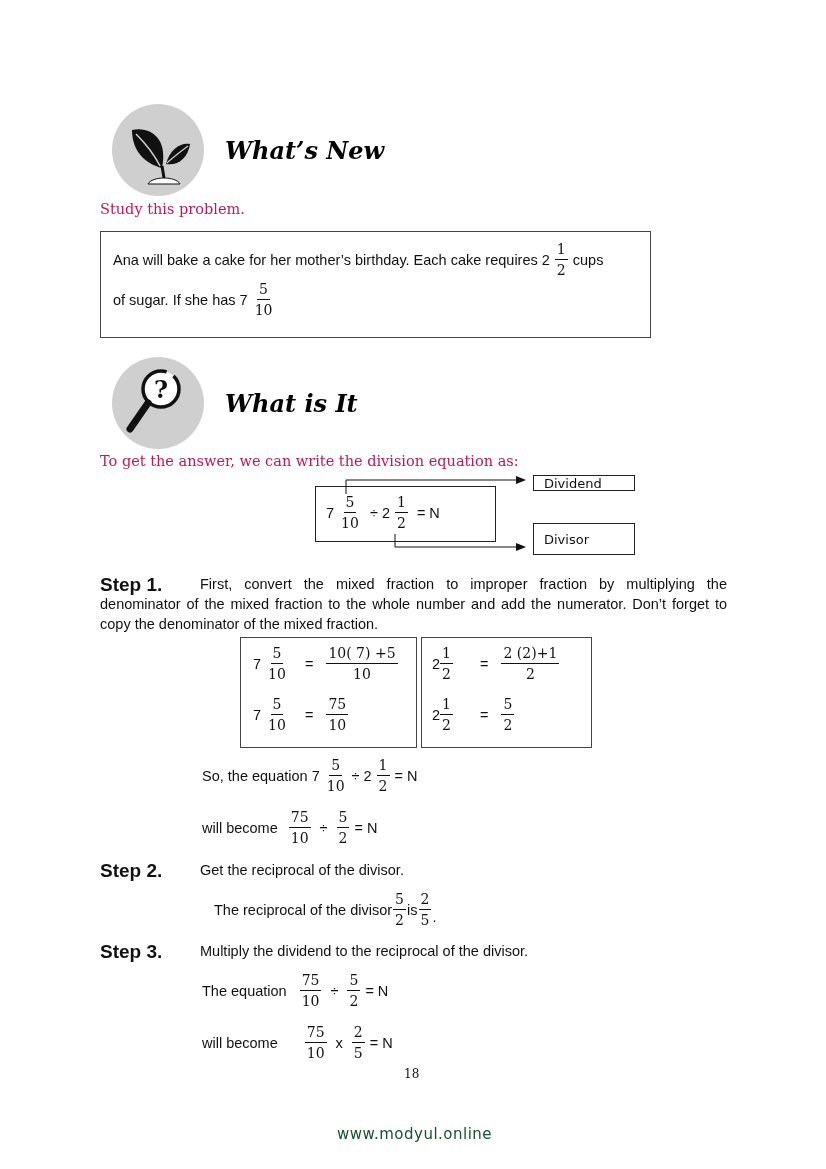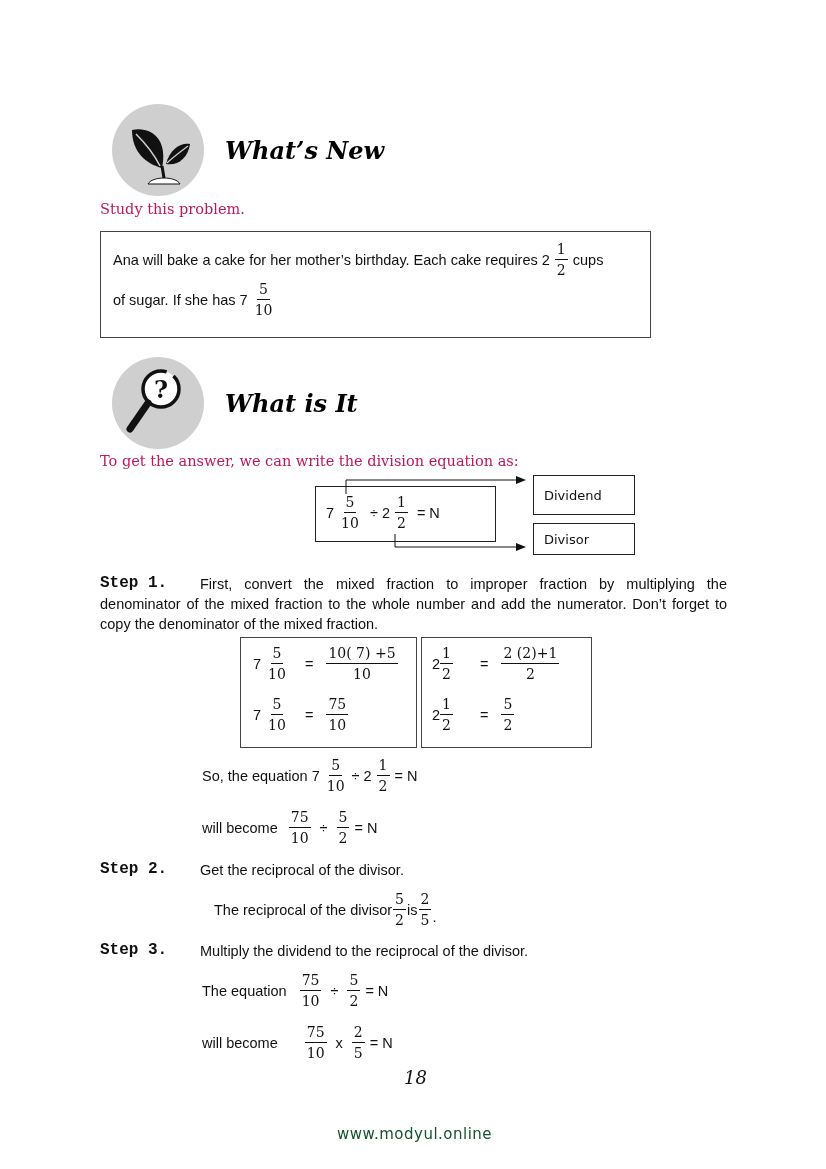--- a/index.html
+++ b/index.html
@@ -15,23 +15,23 @@
     
     .frac { display: inline-flex; flex-direction: column; align-items: center; vertical-align: middle; font-family: "DejaVu Serif", serif; font-size: 14px; line-height: 18px; margin: 0 3px; }
     .frac .num { padding: 0 2px 1px; border-bottom: 1.2px solid #111; }
     .frac .den { padding: 1px 2px 0; }
     .math { font-size: 14.5px; display: flex; align-items: center; white-space: nowrap; }
     .math .t { padding: 0 2px; }
 
     .box { border: 1.4px solid #444; }
     .label-box { border: 1px solid #222; font-family: "DejaVu Sans", sans-serif; font-size: 13px; display: flex; align-items: center; padding-left: 10px; }
 
-    .step-label { font-weight: bold; font-size: 16px; font-family: Liberation Mono, monospace; }
+    .step-label { font-weight: bold; font-size: 19px; }
     .para { font-size: 14.5px; line-height: 20px; text-align: justify; }
-    .page-num { font-family: "DejaVu Serif", serif; font-size: 18px; font-style: italic; }
+    .page-num { font-family: "DejaVu Serif", serif; font-size: 12px; }
     .watermark { font-family: "DejaVu Sans", sans-serif; font-size: 15px; color: #14532d; letter-spacing: 0.5px; }
   </style>
 </head>
 <body>
 
 <div class="abs icon-circle" style="left:112px;top:104px;">
   <svg width="92" height="92" viewBox="0 0 92 92">
     <path d="M20 26 C40 22 56 36 50 64 C34 60 20 48 20 26 Z" fill="#111"></path>
     <path d="M24 30 C34 40 42 50 48 62" stroke="#cfcfcf" stroke-width="1.5" fill="none"></path>
     <path d="M78 40 C70 38 58 44 54 60 C66 62 76 54 78 40 Z" fill="#111"></path>
@@ -86,21 +86,21 @@
       </span>
     <span class="t" style="margin-left:4px;">= N</span>
   </div>
 </div>
 <svg class="abs" style="left:340px;top:474px;" width="190" height="82">
   <polyline points="6,20 6,6 178,6" fill="none" stroke="#111" stroke-width="1"></polyline>
   <polygon points="186,6 176,2 176,10" fill="#111"></polygon>
   <polyline points="55,60 55,73 178,73" fill="none" stroke="#111" stroke-width="1"></polyline>
   <polygon points="186,73 176,69 176,77" fill="#111"></polygon>
 </svg>
-<div class="abs label-box" style="left:533px;top:475px;width:102px;height:40px;">Dividend</div>
+<div class="abs label-box" style="left:533px;top:475px;width:102px;height:16px;">Dividend</div>
 <div class="abs label-box" style="left:533px;top:523px;width:102px;height:32px;">Divisor</div>
 
 <div class="abs step-label" style="left:100px;top:574px;">Step 1.</div>
 <div class="abs para" style="left:200px;top:574px;width:527px;text-align:justify;text-align-last:justify;">First, convert the mixed fraction to improper fraction by multiplying the</div>
 <div class="abs para" style="left:100px;top:594px;width:627px;">denominator of the mixed fraction to the whole number and add the numerator. Don’t forget to copy the denominator of the mixed fraction.</div>
 
 <div class="abs box" style="left:240px;top:637px;width:177px;height:111px;">
   <div class="abs math" style="left:10px;top:6px;">
     <span class="t">7</span>
     <span class="frac">

